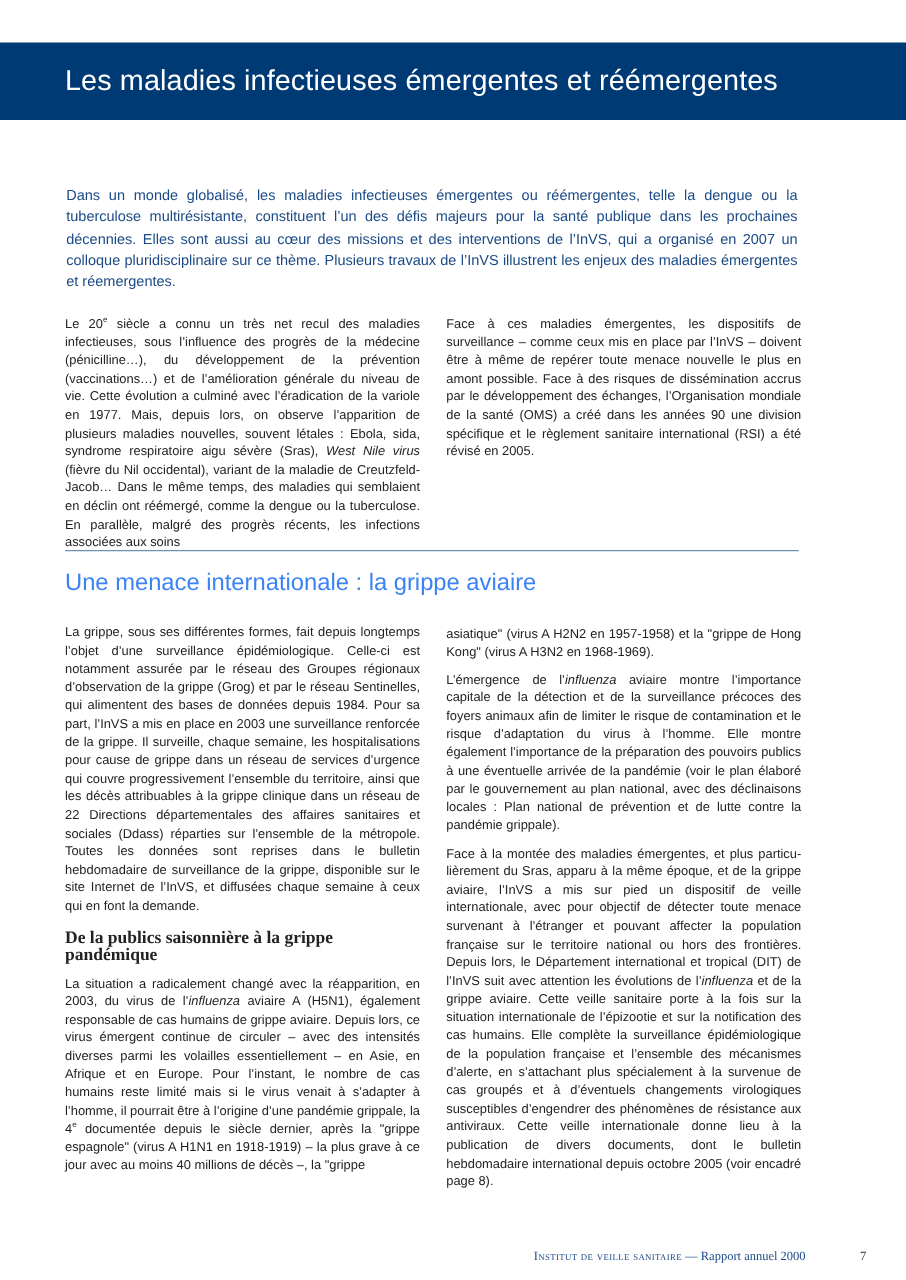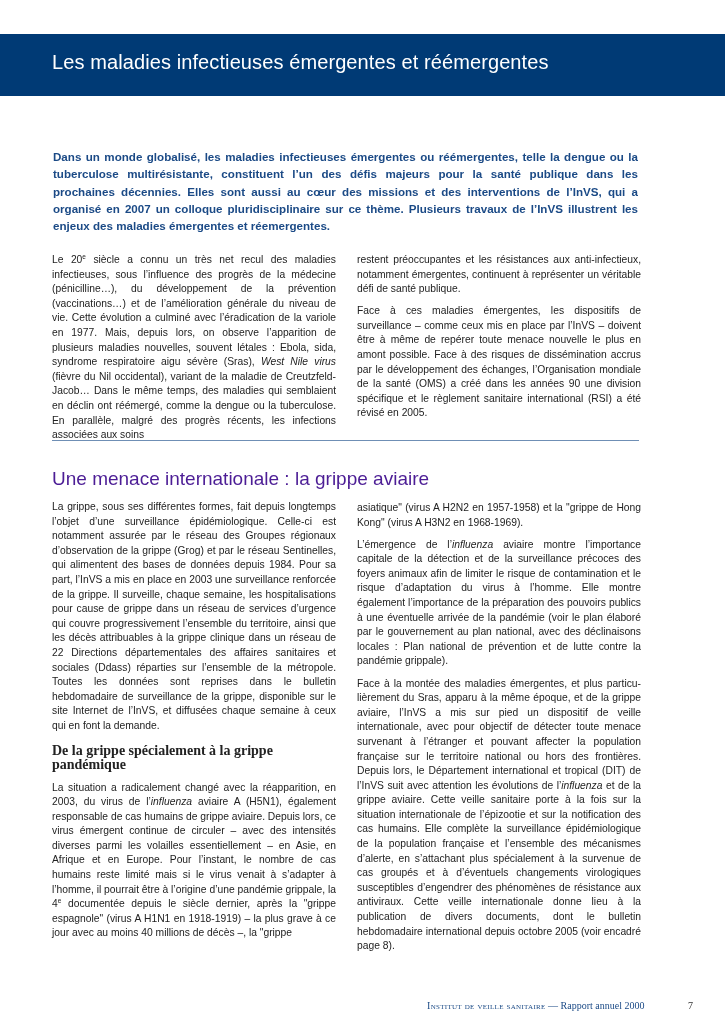--- a/index.html
+++ b/index.html
@@ -2,35 +2,35 @@
 <html><head>
 <meta charset="utf-8">
 <style>
   html, body { margin: 0; padding: 0; background: #ffffff; }
   body { width: 725px; height: 1024px; position: relative; overflow: hidden;
          font-family: "Liberation Sans", sans-serif; color: #1a1a1a; }
   .banner { position: absolute; left: 0; top: 34px; width: 725px; height: 62px;
             background: #003a75; }
   .banner h1 { position: absolute; left: 52px; top: 17px; margin: 0;
                font-family: "Liberation Sans", sans-serif; font-weight: normal;
-               font-size: 20px; color: #ffffff; letter-spacing: 0.1px; }
+               font-size: 23px; color: #ffffff; letter-spacing: 0.1px; }
   .intro { position: absolute; left: 53px; top: 148px; width: 585px; margin: 0;
-           font-size: 11.6px; line-height: 17.3px; color: #1b4a86; font-weight: bold;
+           font-size: 11.6px; line-height: 17.3px; color: #1b4a86; font-weight: normal;
            text-align: justify; }
   .col { position: absolute; width: 284px; font-size: 10.3px; line-height: 14.6px;
          text-align: justify; color: #222; }
   .col p { margin: 0 0 7.5px 0; }
   .col-left-1 { left: 52px; top: 253px; }
   .col-right-1 { left: 357px; top: 253px; }
   .col-left-2 { left: 52px; top: 500px; }
   .col-right-2 { left: 357px; top: 501px; }
   .divider { position: absolute; left: 52px; top: 440px; width: 587px; height: 1px;
              background: #6f8fb5; }
-  .h2 { position: absolute; left: 52px; top: 468px; margin: 0; font-weight: normal;
-        font-size: 19px; color: #4c1d95; }
+  .h2 { position: absolute; left: 52px; top: 456px; margin: 0; font-weight: normal;
+        font-size: 19px; color: #3b82f6; }
   .h3 { margin: 10px 0 9px 0; font-family: "Liberation Serif", serif; font-weight: bold;
         font-size: 14px; line-height: 14px; color: #222; text-align: left; }
   sup { font-size: 6.5px; vertical-align: super; line-height: 0; }
   .footer { position: absolute; top: 1000px; left: 427px; font-family: "Liberation Serif", serif;
             font-size: 10px; color: #1b4a86; }
   .footer .inst { font-variant: small-caps; letter-spacing: 0.3px; }
   .page-num { position: absolute; top: 1000px; left: 688px; font-family: "Liberation Serif", serif;
               font-size: 10px; color: #333; }
 </style>
 </head>
@@ -40,31 +40,30 @@
   <h1>Les maladies infectieuses émergentes et réémergentes</h1>
 </div>
 
 <p class="intro">Dans un monde globalisé, les maladies infectieuses émergentes ou réémergentes, telle la dengue ou la tuberculose multirésistante, constituent l’un des défis majeurs pour la santé publique dans les prochaines décennies. Elles sont aussi au cœur des missions et des interventions de l’InVS, qui a organisé en 2007 un colloque pluridisciplinaire sur ce thème. Plusieurs travaux de l’InVS illustrent les enjeux des maladies émergentes et réemergentes.</p>
 
 <div class="col col-left-1">
   <p><span>Le 20</span><sup>e</sup><span> siècle a connu un très net recul des maladies infectieuses, sous l’influence des progrès de la médecine (pénicilline…), du développement de la prévention (vaccinations…) et de l’amélioration générale du niveau de vie. Cette évolution a culminé avec l’éradication de la variole en 1977. Mais, depuis lors, on observe l’apparition de plusieurs maladies nouvelles, souvent létales : Ebola, sida, syndrome respiratoire aigu sévère (Sras), </span><i>West Nile virus</i><span> (fièvre du Nil occidental), variant de la maladie de Creutzfeld-Jacob… Dans le même temps, des maladies qui semblaient en déclin ont réémergé, comme la dengue ou la tuberculose. En parallèle, malgré des progrès récents, les infections associées aux soins</span></p>
 </div>
 
 <div class="col col-right-1">
-  <p>restent préoccupantes et les résistances aux anti-infectieux, notamment émergentes, continuent à représenter un véritable défi de santé publique.</p>
   <p>Face à ces maladies émergentes, les dispositifs de surveillance – comme ceux mis en place par l’InVS – doivent être à même de repérer toute menace nouvelle le plus en amont possible. Face à des risques de dissémination accrus par le développement des échanges, l’Organisation mondiale de la santé (OMS) a créé dans les années 90 une division spécifique et le règlement sanitaire international (RSI) a été révisé en 2005.</p>
 </div>
 
 <div class="divider"></div>
 
 <h2 class="h2">Une menace internationale : la grippe aviaire</h2>
 
 <div class="col col-left-2">
   <p>La grippe, sous ses différentes formes, fait depuis longtemps l’objet d’une surveillance épidémiologique. Celle-ci est notamment assurée par le réseau des Groupes régionaux d’observation de la grippe (Grog) et par le réseau Sentinelles, qui alimentent des bases de données depuis 1984. Pour sa part, l’InVS a mis en place en 2003 une surveillance renforcée de la grippe. Il surveille, chaque semaine, les hospitalisations pour cause de grippe dans un réseau de services d’urgence qui couvre progressivement l’ensemble du territoire, ainsi que les décès attribuables à la grippe clinique dans un réseau de 22 Directions départementales des affaires sanitaires et sociales (Ddass) réparties sur l’ensemble de la métropole. Toutes les données sont reprises dans le bulletin hebdomadaire de surveillance de la grippe, disponible sur le site Internet de l’InVS, et diffusées chaque semaine à ceux qui en font la demande.</p>
-  <h3 class="h3">De la grippe spécialement à la grippe pandémique</h3>
+  <h3 class="h3">De la publics saisonnière à la grippe pandémique</h3>
   <p><span>La situation a radicalement changé avec la réapparition, en 2003, du virus de l’</span><i>influenza</i><span> aviaire A (H5N1), également responsable de cas humains de grippe aviaire. Depuis lors, ce virus émergent continue de circuler – avec des intensités diverses parmi les volailles essentiellement – en Asie, en Afrique et en Europe. Pour l’instant, le nombre de cas humains reste limité mais si le virus venait à s’adapter à l’homme, il pourrait être à l’origine d’une pandémie grippale, la 4</span><sup>e</sup><span> documentée depuis le siècle dernier, après la "grippe espagnole" (virus A H1N1 en 1918-1919) – la plus grave à ce jour avec au moins 40 millions de décès –, la "grippe</span></p>
 </div>
 
 <div class="col col-right-2">
   <p>asiatique" (virus A H2N2 en 1957-1958) et la "grippe de Hong Kong" (virus A H3N2 en 1968-1969).</p>
   <p><span>L’émergence de l’</span><i>influenza</i><span> aviaire montre l’importance capitale de la détection et de la surveillance précoces des foyers animaux afin de limiter le risque de contamination et le risque d’adaptation du virus à l’homme. Elle montre également l’importance de la préparation des pouvoirs publics à une éventuelle arrivée de la pandémie (voir le plan élaboré par le gouvernement au plan national, avec des déclinaisons locales : Plan national de prévention et de lutte contre la pandémie grippale).</span></p>
   <p><span>Face à la montée des maladies émergentes, et plus particu-lièrement du Sras, apparu à la même époque, et de la grippe aviaire, l’InVS a mis sur pied un dispositif de veille internationale, avec pour objectif de détecter toute menace survenant à l’étranger et pouvant affecter la population française sur le territoire national ou hors des frontières. Depuis lors, le Département international et tropical (DIT) de l’InVS suit avec attention les évolutions de l’</span><i>influenza</i><span> et de la grippe aviaire. Cette veille sanitaire porte à la fois sur la situation internationale de l’épizootie et sur la notification des cas humains. Elle complète la surveillance épidémiologique de la population française et l’ensemble des mécanismes d’alerte, en s’attachant plus spécialement à la survenue de cas groupés et à d’éventuels changements virologiques susceptibles d’engendrer des phénomènes de résistance aux antiviraux. Cette veille internationale donne lieu à la publication de divers documents, dont le bulletin hebdomadaire international depuis octobre 2005 (voir encadré page 8).</span></p>
 </div>
 
 <div class="footer">

